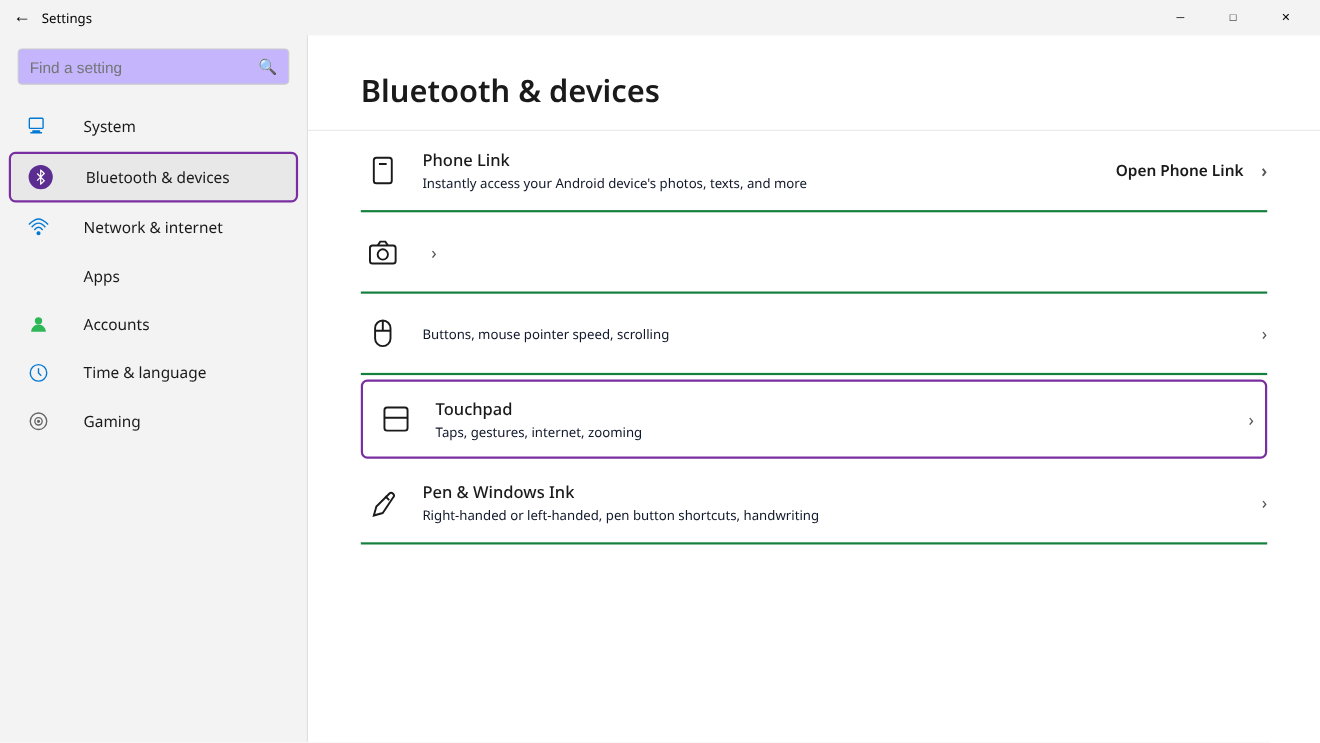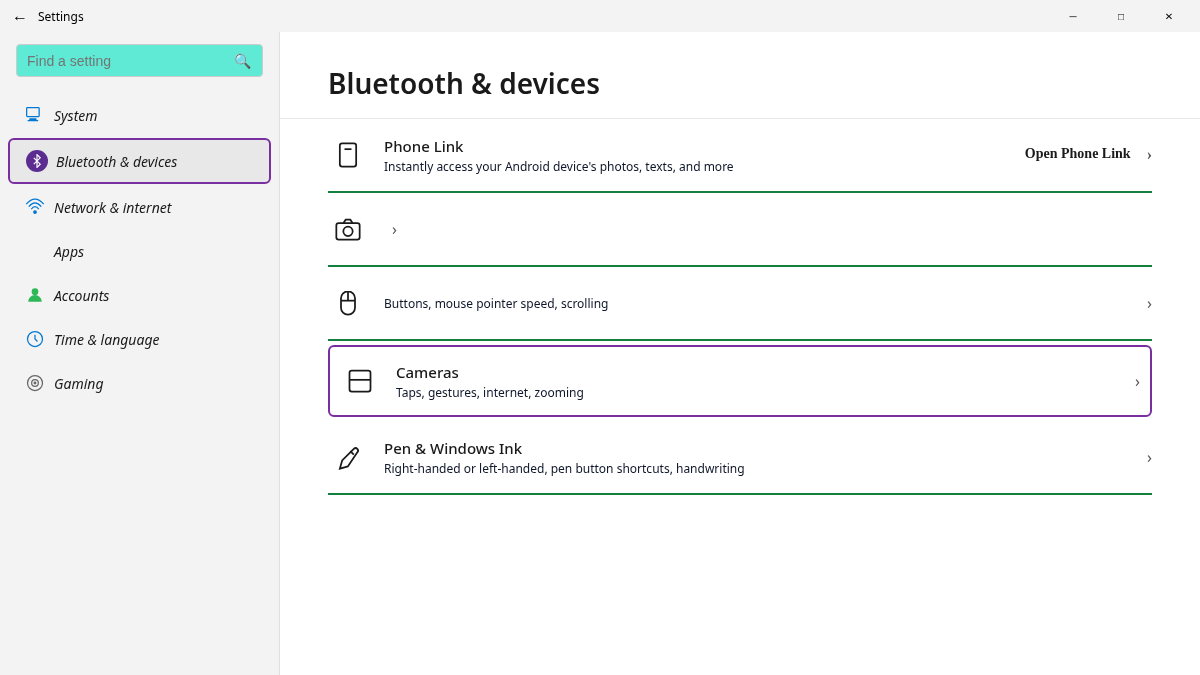--- a/index.html
+++ b/index.html
@@ -68,49 +68,48 @@
       display: flex;
       flex-direction: column;
       flex-shrink: 0;
       overflow-y: auto;
       padding-bottom: 16px;
     }
     .search-box {
       margin: 12px 16px 16px;
       display: flex;
       align-items: center;
-      background: #5eead4;
+      background: #c4b5fd;
       border: 1px solid #ccc;
       border-radius: 4px;
       padding: 6px 10px;
       gap: 8px;
     }
     .search-box input {
       border: none;
       outline: none;
       font-size: 14px;
       background: transparent;
       flex: 1;
       color: #555;
     }
     .search-icon-svg {
       color: #555;
       font-size: 14px;
     }
     .nav-item {
       display: flex;
       align-items: center;
-      gap: 8px;
+      gap: 30px;
       padding: 10px 16px;
       cursor: pointer;
       border-radius: 4px;
       margin: 1px 8px;
       font-size: 14px;
       color: #1a1a1a;
-      font-style: italic;
     }
     .nav-item.active {
       background: #e8e8e8;
       border: 2px solid #7a2fa0;
       border-radius: 6px;
     }
     .nav-icon {
       width: 22px;
       height: 22px;
       display: flex;
@@ -179,25 +178,25 @@
       font-weight: 500;
       color: #1a1a1a;
       margin-bottom: 2px;
     }
     .item-desc {
       font-size: 12px;
       color: #0f172a;
     }
     .item-action {
       display: flex;
+      align-items: center;
       gap: 8px;
       color: #1a1a1a;
       font-size: 14px;
       font-weight: 600;
-      font-family: Liberation Serif, serif;
     }
     .chevron {
       font-size: 16px;
       color: #555;
       margin-left: 8px;
     }
   </style>
 </head>
 <body>
 
@@ -345,21 +344,21 @@
       </div>
 
       <div class="settings-item highlighted" style="border: 2.5px solid #7a2fa0; border-radius: 6px; margin: 4px 0; padding: 14px 10px;">
         <div class="item-icon">
           <svg viewBox="0 0 24 24" width="28" height="28" fill="none" stroke="#1a1a1a" stroke-width="1.5">
             <rect x="3" y="3" width="18" height="18" rx="2"></rect>
             <line x1="3" y1="11" x2="21" y2="11"></line>
           </svg>
         </div>
         <div class="item-text">
-          <div class="item-title">Cameras</div>
+          <div class="item-title">Touchpad</div>
           <div class="item-desc">Taps, gestures, internet, zooming</div>
         </div>
         <span class="chevron">›</span>
       </div>
 
       <div class="settings-item">
         <div class="item-icon">
           <svg viewBox="0 0 24 24" width="28" height="28" fill="none" stroke="#1a1a1a" stroke-width="1.5">
             <path d="M12 20l-7 2 2-7L17 5a2 2 0 013 3L12 20z"></path>
             <path d="M14 7l3 3"></path>

